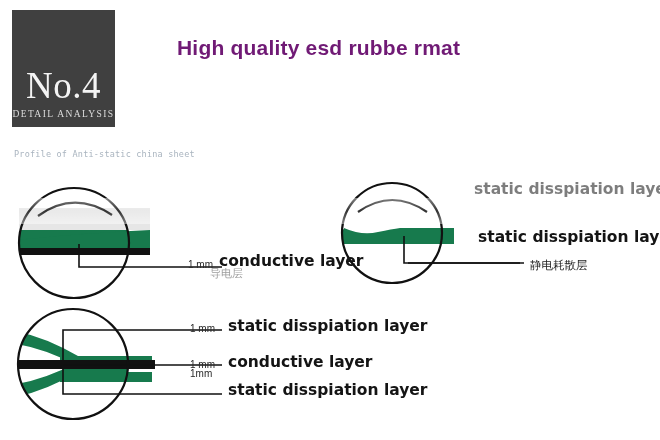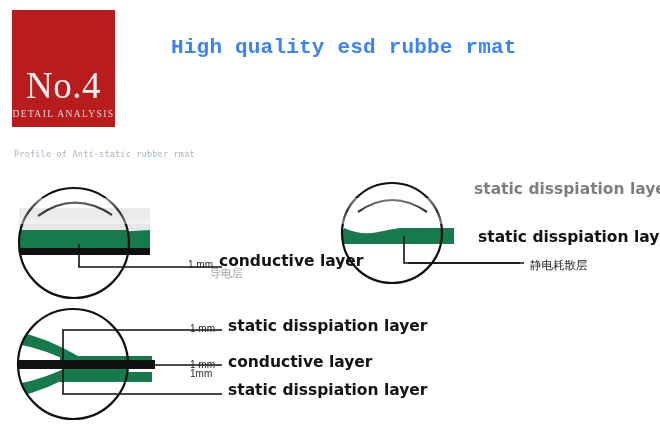--- a/index.html
+++ b/index.html
@@ -18,21 +18,21 @@
     overflow: hidden;
   }
 
   
   .logo-box {
     position: absolute;
     left: 12px;
     top: 10px;
     width: 103px;
     height: 117px;
-    background: #b91c1c;
+    background: #404040;
     color: #ffffff;
     display: flex;
     flex-direction: column;
     justify-content: flex-end;
     align-items: center;
     padding-bottom: 8px;
     box-sizing: border-box;
   }
   .logo-no {
     font-family: "Liberation Serif", serif;
@@ -68,26 +68,26 @@
     font-family: "DejaVu Sans Mono", monospace;
     font-size: 8.5px;
     color: #a9b4bf;
     letter-spacing: 0.2px;
     white-space: nowrap;
   }
 
   
   .main-title {
     position: absolute;
-    left: 171px;
+    left: 177px;
     top: 36px;
-    font-family: Liberation Mono, monospace;
+    font-family: Liberation Sans, sans-serif;
     font-weight: bold;
     font-size: 21px;
-    color: #3b82f6;
+    color: #701a75;
     letter-spacing: 0.2px;
     white-space: nowrap;
   }
 
   
   .watermark {
     position: absolute;
     left: 248px;
     top: 196px;
     font-family: "DejaVu Sans", sans-serif;
@@ -146,21 +146,21 @@
 </head>
 <body>
 
 <div id="stage">
 
   <div class="logo-box">
     <div class="logo-no">No.4</div>
     <div class="logo-sub">DETAIL ANALYSIS</div>
   </div>
 
-  <div class="caption-en">Profile of Anti-static rubber rmat</div>
+  <div class="caption-en">Profile of Anti-static china sheet</div>
 
   <div class="main-title">High quality esd rubbe rmat</div>
 
   <svg class="diagram" viewBox="0 0 660 440">
     <defs>
 
       <linearGradient id="hazeGrad" x1="0" y1="0" x2="0" y2="1">
         <stop offset="0%" stop-color="#ffffff" stop-opacity="0.85"></stop>
         <stop offset="50%" stop-color="#ffffff" stop-opacity="0.25"></stop>
         <stop offset="100%" stop-color="#ffffff" stop-opacity="0.85"></stop>

